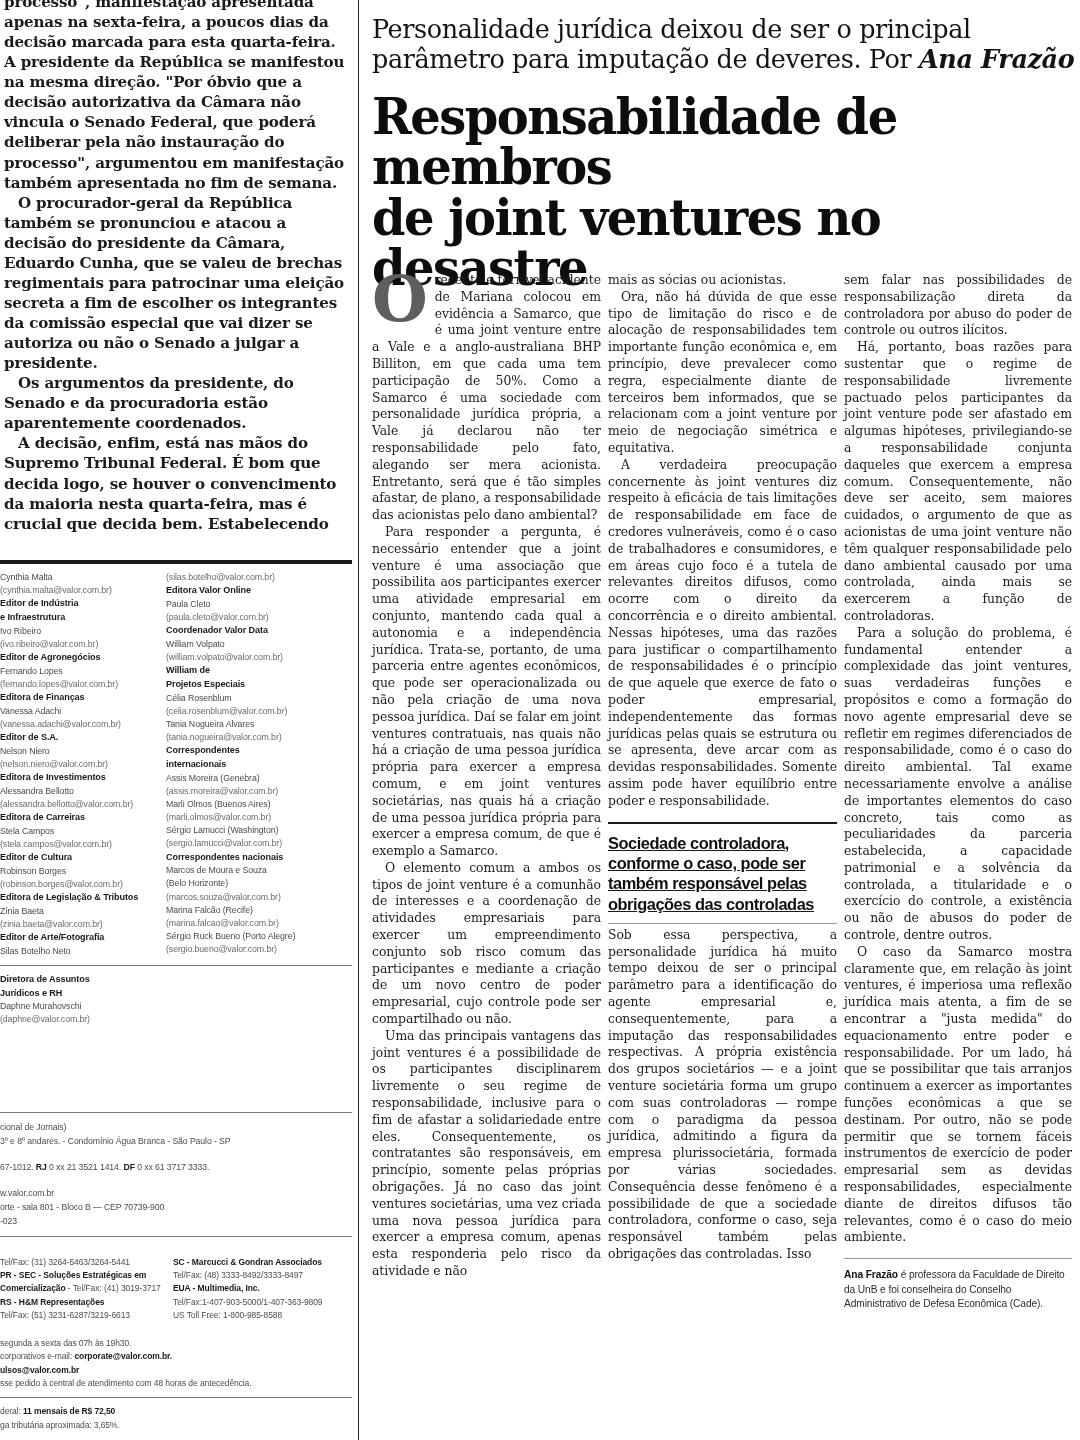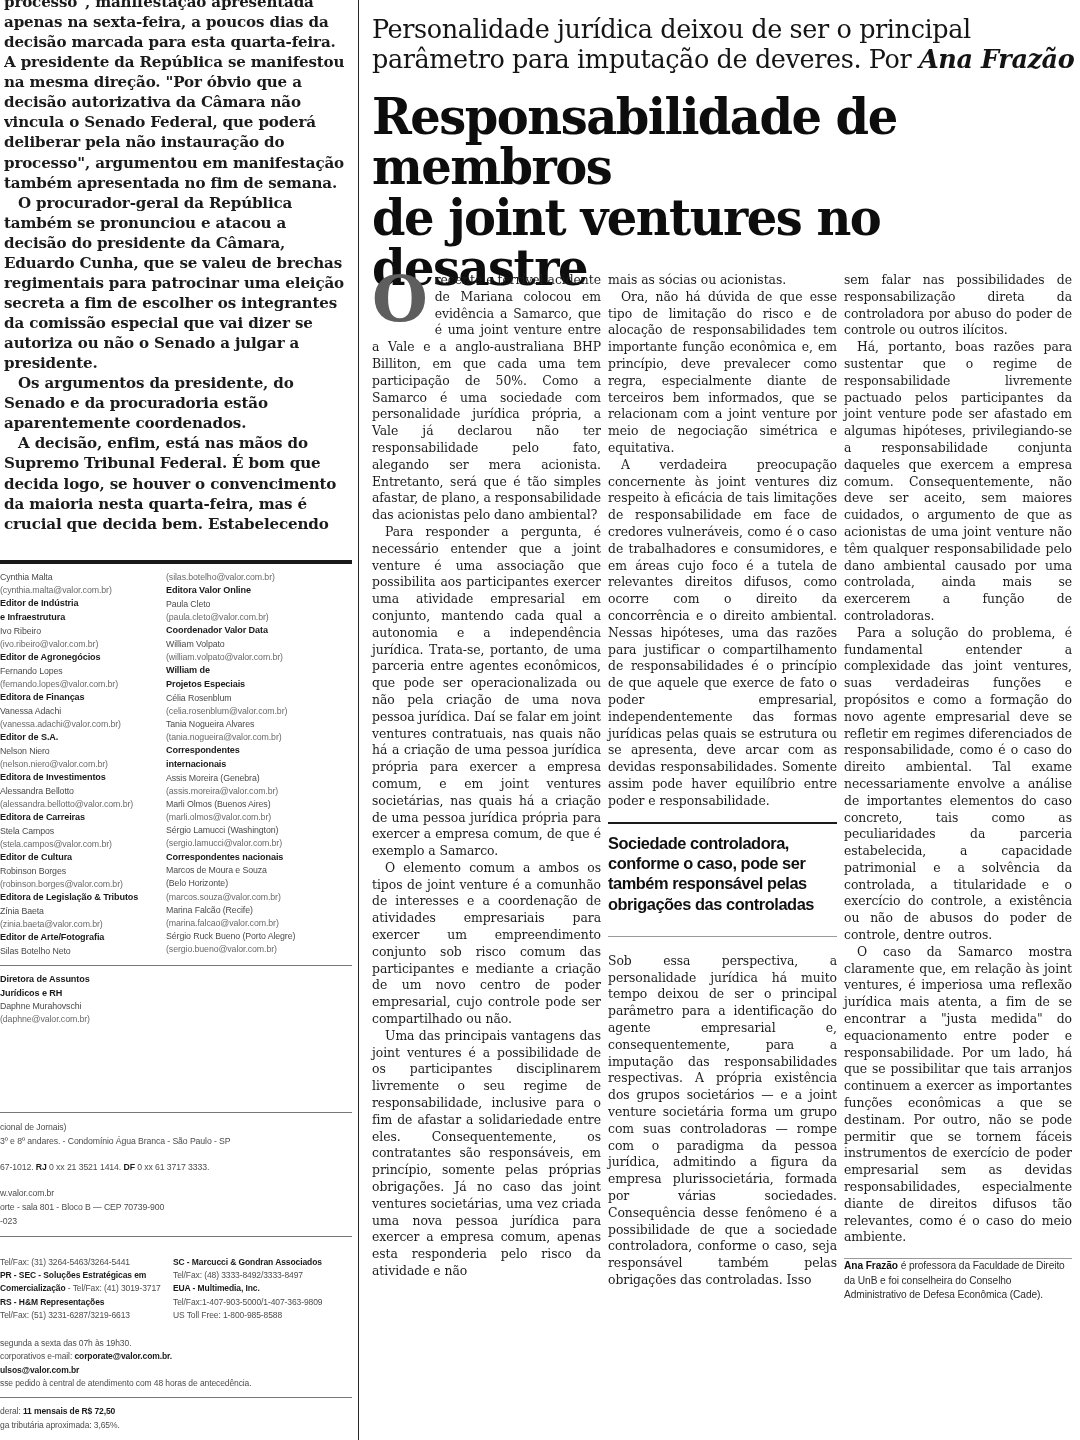--- a/index.html
+++ b/index.html
@@ -117,34 +117,36 @@
     font-size:64px;line-height:0.78;
     margin:2px 7px 0 0;
     color:#5e5e5e;
   }
 
   
   .pullquote{
     margin:12px 0 0 0;
     border-top:2.4px solid #1a1a1a;
     border-bottom:1.2px solid #9a9a9a;
-    padding:9px 0 22px 0;
+    padding:9px 0 9px 0;
+    text-decoration:underline;
   }
   .pullquote .pq-text{
     font-family:"Liberation Sans", sans-serif;
     font-weight:700;
     font-size:16.4px;line-height:1.24;
     color:#101010;
     letter-spacing:-0.45px;
   }
-  .after-pq{margin-top:16px;}
+  .after-pq{margin-top:3px;}
 
   .bio{
     margin-top:12px;
     border-top:1.2px solid #9a9a9a;
+    padding-top:9px;
     font-family:"Liberation Sans", sans-serif;
     font-size:10.2px;line-height:1.42;color:#2e2e2e;
     letter-spacing:-0.1px;
   }
   .bio b{color:#101010;}
 </style>
 </head>
 <body>
 
 <div class="page">

